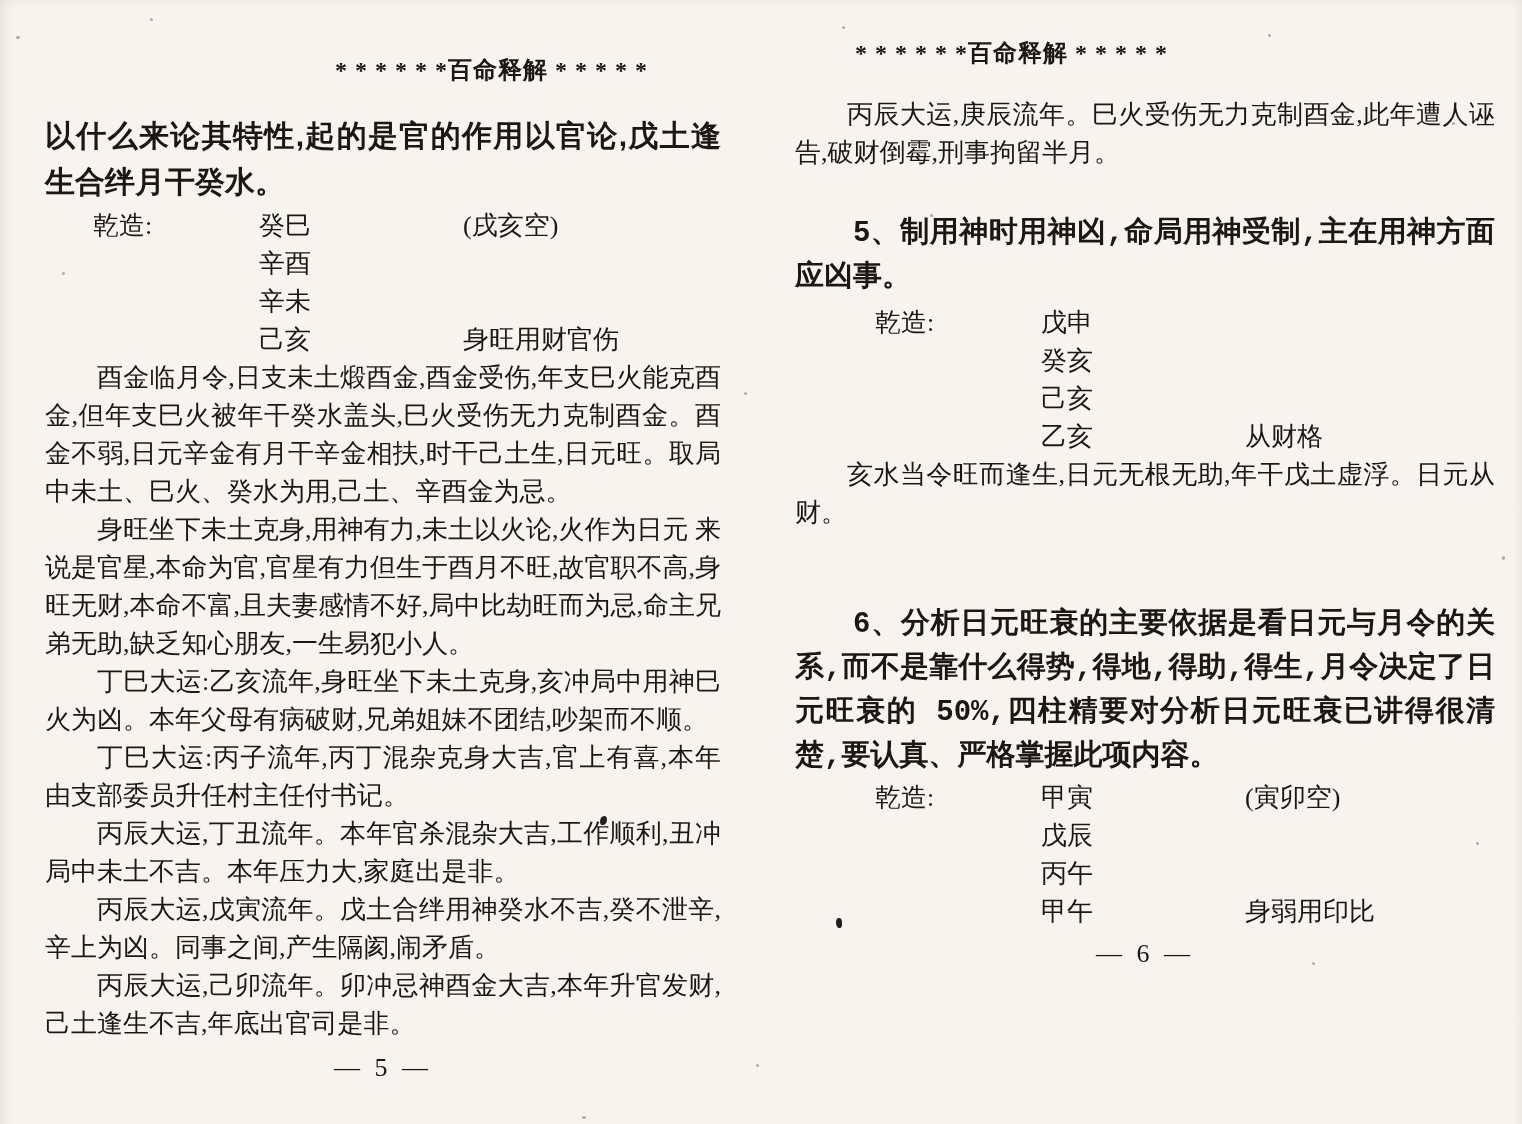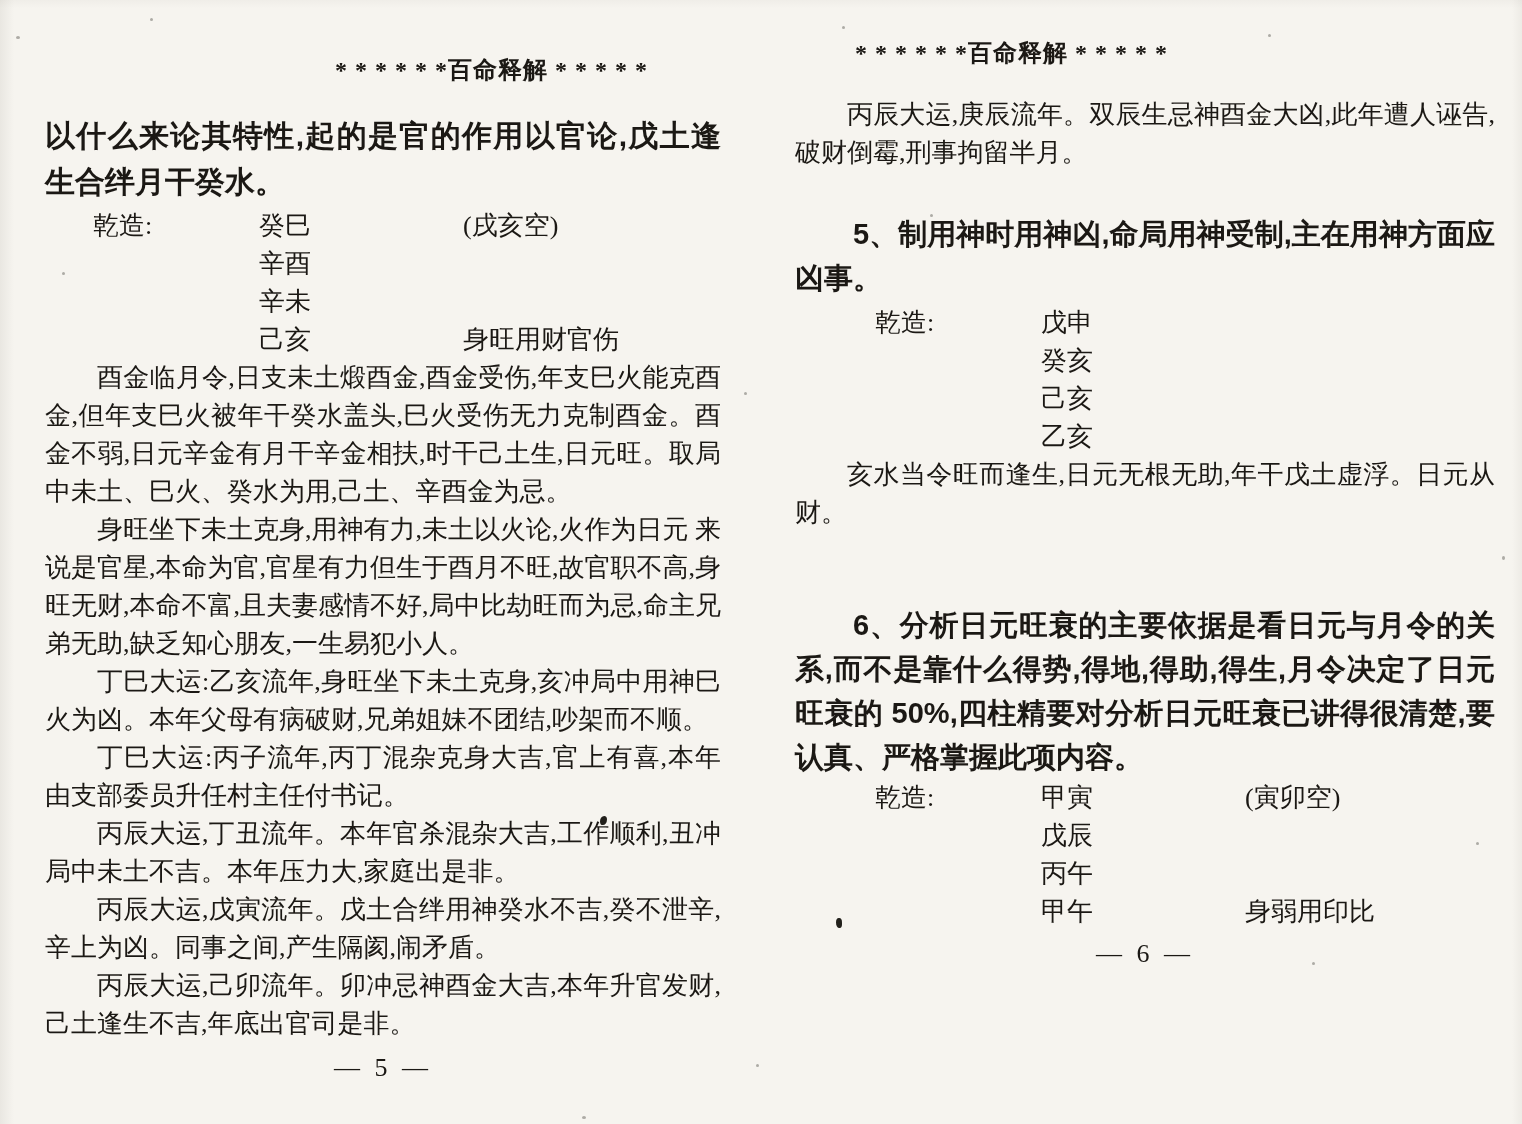--- a/index.html
+++ b/index.html
@@ -30,21 +30,21 @@
   .page-left  .hdr { margin-left:290px; }
   .page-right .hdr { margin-left:60px; }
 
   .intro {
     margin-top:28px;
     font-family:"Liberation Sans", sans-serif; font-weight:700;
     font-size:30px; line-height:46px;
     text-align:justify;
   }
   .heading {
-    font-family:Liberation Sans, sans-serif; font-weight:700;
+    font-family:Liberation Mono, monospace; font-weight:700;
     font-size:29px; line-height:44px;
     text-align:justify; text-indent:2em;
   }
   .h5 { margin-top:40px; }
   .h6 { margin-top:71px; }
 
   p.body {
     margin:0;
     font-size:26px; line-height:38px;
     text-align:justify; text-indent:2em;
@@ -107,21 +107,21 @@
     <p class="body">丙辰大运,丁丑流年。本年官杀混杂大吉,工作顺利,丑冲局中未土不吉。本年压力大,家庭出是非。</p>
     <p class="body">丙辰大运,戊寅流年。戊土合绊用神癸水不吉,癸不泄辛,辛上为凶。同事之间,产生隔阂,闹矛盾。</p>
     <p class="body">丙辰大运,己卯流年。卯冲忌神酉金大吉,本年升官发财,己土逢生不吉,年底出官司是非。</p>
 
     <div class="pagenum pagenum-l">— 5 —</div>
   </div>
 
   <div class="page page-right">
     <div class="hdr">* * * * * *百命释解 * * * * *</div>
 
-    <p class="body" style="margin-top:28px;">丙辰大运,庚辰流年。双辰生忌神酉金大凶,此年遭人诬告,破财倒霉,刑事拘留半月。</p>
+    <p class="body" style="margin-top:28px;">丙辰大运,庚辰流年。巳火受伤无力克制酉金,此年遭人诬告,破财倒霉,刑事拘留半月。</p>
 
     <div class="heading h5">5、制用神时用神凶,命局用神受制,主在用神方面应凶事。</div>
 
     <div class="pz-block" style="margin-top:4px;">
       <div class="pz-row">
         <span class="pz-label">乾造:</span>
         <span class="pz-pillar">戊申</span>
       </div>
       <div class="pz-row">
         <span class="pz-label"></span>
@@ -129,20 +129,21 @@
         <span class="pz-note"></span>
       </div>
       <div class="pz-row">
         <span class="pz-label"></span>
         <span class="pz-pillar">己亥</span>
         <span class="pz-note"></span>
       </div>
       <div class="pz-row">
         <span class="pz-label"></span>
         <span class="pz-pillar">乙亥</span>
+        <span class="pz-note">从财格</span>
       </div>
     </div>
 
     <p class="body">亥水当令旺而逢生,日元无根无助,年干戊土虚浮。日元从财。</p>
 
     <div class="heading h6">6、分析日元旺衰的主要依据是看日元与月令的关系,而不是靠什么得势,得地,得助,得生,月令决定了日元旺衰的 50%,四柱精要对分析日元旺衰已讲得很清楚,要认真、严格掌握此项内容。</div>
 
     <div class="pz-block" style="margin-top:0;">
       <div class="pz-row">
         <span class="pz-label">乾造:</span>

